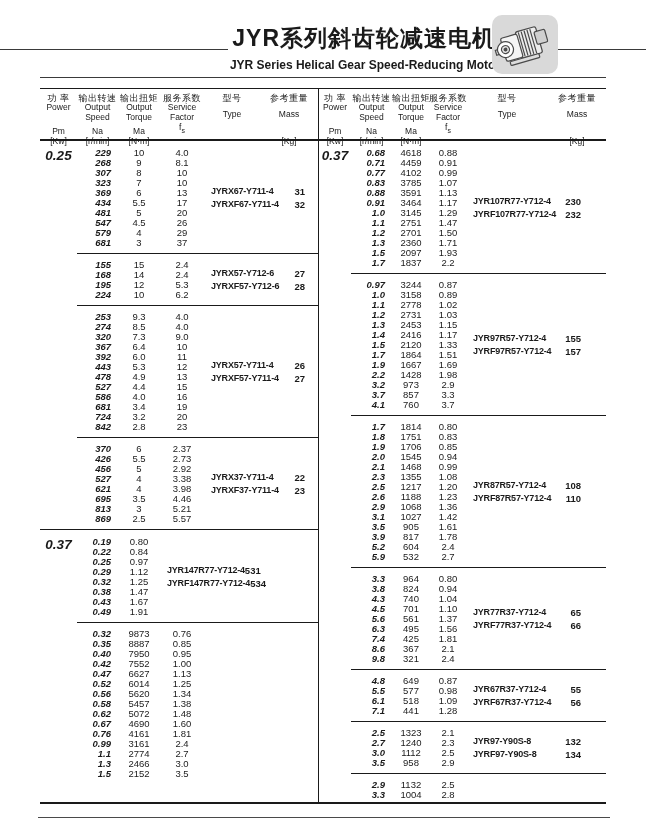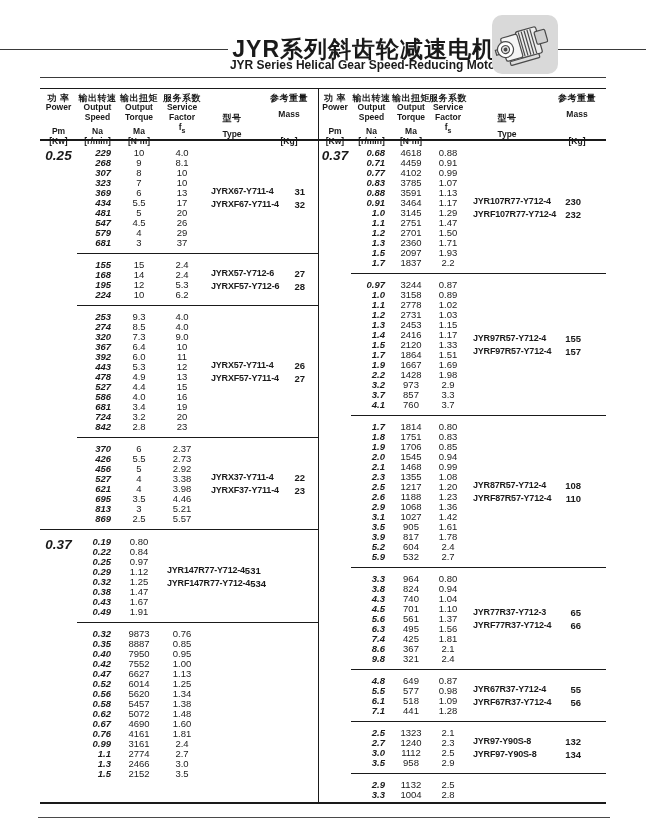--- a/index.html
+++ b/index.html
@@ -6,21 +6,21 @@
   body{
     width:646px;height:826px;background:#ffffff;color:#1a1a1a;
     font-family:"Liberation Sans","DejaVu Sans",sans-serif;
     position:relative;overflow:hidden;
   }
   .page{position:absolute;inset:0;}
 
   
   .rule1{position:absolute;left:0;right:0;top:49px;height:1px;background:#3a3a3a;}
   .title-cn{
-    position:absolute;top:36px;right:146px;margin:0;
+    position:absolute;top:25px;right:146px;margin:0;
     font-size:23px;font-weight:bold;letter-spacing:1px;line-height:26px;
     background:#fff;padding:0 4px;white-space:nowrap;
   }
   .title-en{
     position:absolute;top:58px;right:146px;
     font-size:12px;font-weight:bold;white-space:nowrap;
   }
   .rule2{position:absolute;left:40px;right:40px;top:77px;height:1px;background:#3a3a3a;}
   .motor-badge{
     position:absolute;left:492px;top:15px;width:66px;height:59px;
@@ -36,28 +36,28 @@
   .half{--c1:37px;--c2:41px;--c3:42px;--c4:44px;width:278px;box-sizing:border-box;}
   .half.right{--c1:32px;--c2:41px;--c3:38px;--c4:36px;width:287px;}
   .vdiv{width:1px;background:#1a1a1a;}
   .rule3{position:absolute;left:38px;right:36px;top:817px;height:1px;background:#4a4a4a;}
 
   
   .thead{
     height:52px;box-sizing:border-box;border-bottom:2.5px solid #1a1a1a;
     display:grid;grid-template-columns:var(--c1) var(--c2) var(--c3) var(--c4) 1fr;
   }
-  .h-cell{display:flex;flex-direction:column;align-items:center;padding-top:4px;font-weight:bold;box-sizing:border-box;}
+  .h-cell{display:flex;flex-direction:column;align-items:center;padding-top:4px;font-weight:normal;box-sizing:border-box;}
   .h-cn{font-size:9px;letter-spacing:0.5px;white-space:nowrap;line-height:10px;}
   .h-en{font-size:8.5px;line-height:9.5px;white-space:nowrap;}
   .h-sym{font-size:8.5px;line-height:10px;margin-top:auto;}
   .h-sym sub{font-size:7px;}
   .h-unit{font-size:8.5px;line-height:10px;min-height:10px;padding-bottom:1px;white-space:nowrap;}
   .h-combo{display:flex;}
-  .h-type{flex:1;margin-top:20px;}
+  .h-type{flex:1;}
   .h-mass{width:58px;}
   .h-type .h-en,.h-mass .h-en{margin-top:7px;}
   .h-mass .h-unit{margin-top:auto;}
 
   
   .group + .group{border-top:1px solid #1a1a1a;}
   .block{
     display:grid;grid-template-columns:var(--c1) var(--c2) var(--c3) var(--c4) 1fr;
     padding:7px 0 5px 0;position:relative;
   }
@@ -674,21 +674,21 @@
               <div class="num-line">1.04</div>
               <div class="num-line">1.10</div>
               <div class="num-line">1.37</div>
               <div class="num-line">1.56</div>
               <div class="num-line">1.81</div>
               <div class="num-line">2.1</div>
               <div class="num-line">2.4</div>
             </div>
             <div class="pairs">
               <div class="pair">
-                <span class="t">JYR77R37-Y712-3</span>
+                <span class="t">JYR77R37-Y712-4</span>
                 <span class="m">65</span>
               </div>
               <div class="pair">
                 <span class="t">JYRF77R37-Y712-4</span>
                 <span class="m">66</span>
               </div>
             </div>
           </div>
           <div class="block">
             <div class="cell col-power"></div>

